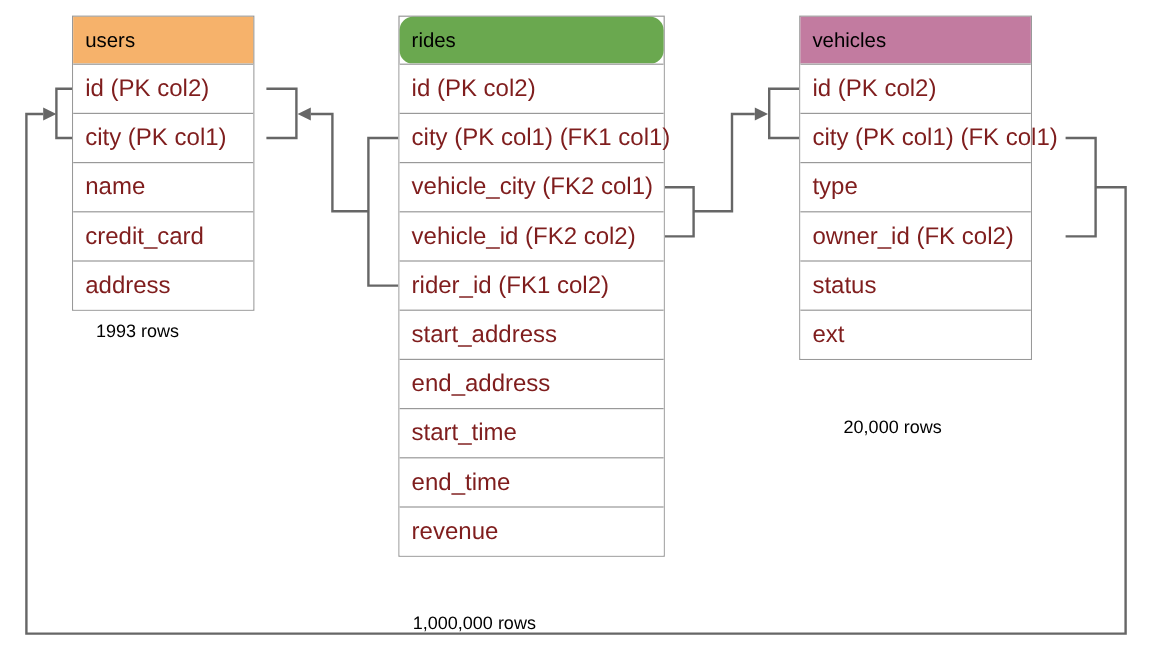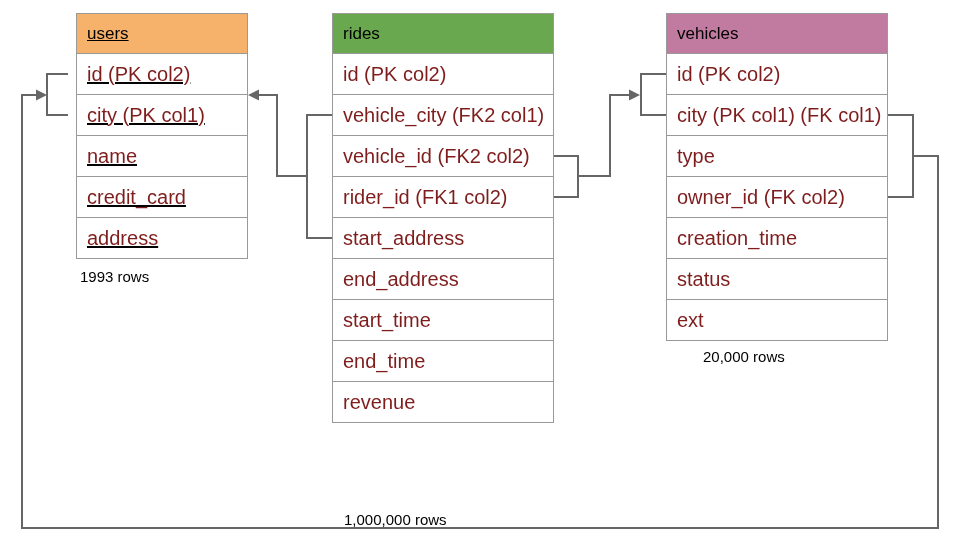--- a/index.html
+++ b/index.html
@@ -84,49 +84,49 @@
     </g>
 
     <g>
       <polyline class="line" points="888,115 913,115 913,197 888,197"></polyline>
       <polyline class="line" points="913,156 938,156 938,528 22,528 22,95 36,95"></polyline>
       <polygon class="arrow" points="47,95 36,89.5 36,100.5"></polygon>
       <polyline class="line" points="68,74 47,74 47,115 68,115"></polyline>
     </g>
   </svg>
 
-  <div class="table" style="left:76px; width:172px;text-decoration:underline;">
+  <div class="table" style="left:60px; width:152px;">
     <div class="hdr" style="background-color: rgb(246, 178, 107);">users</div>
     <div class="row">id (PK col2)</div>
     <div class="row">city (PK col1)</div>
     <div class="row">name</div>
     <div class="row">credit_card</div>
     <div class="row">address</div>
   </div>
   <div class="rowcount" style="left:80px; top:268px;">1993 rows</div>
 
   <div class="table" style="left:332px; width:222px;">
-    <div class="hdr" style="background-color: rgb(106, 168, 79);">rides</div>
+    <div class="hdr" style="background-color: rgb(106, 168, 79); border-radius: 11px;">rides</div>
     <div class="row">id (PK col2)</div>
+    <div class="row">city (PK col1) (FK1 col1)</div>
     <div class="row">vehicle_city (FK2 col1)</div>
     <div class="row">vehicle_id (FK2 col2)</div>
     <div class="row">rider_id (FK1 col2)</div>
     <div class="row">start_address</div>
     <div class="row">end_address</div>
     <div class="row">start_time</div>
     <div class="row">end_time</div>
     <div class="row">revenue</div>
   </div>
   <div class="rowcount" style="left:344px; top:487px;margin-top:24px;">1,000,000 rows</div>
 
-  <div class="table" style="left:666px; width:222px;">
+  <div class="table" style="left:666px; width:194px;">
     <div class="hdr" style="background-color: rgb(194, 123, 160);">vehicles</div>
     <div class="row">id (PK col2)</div>
     <div class="row">city (PK col1) (FK col1)</div>
     <div class="row">type</div>
     <div class="row">owner_id (FK col2)</div>
-    <div class="row">creation_time</div>
     <div class="row">status</div>
     <div class="row">ext</div>
   </div>
   <div class="rowcount" style="left:679px; top:348px;margin-left:24px;">20,000 rows</div>
 
 </div>
 
 </body></html>

